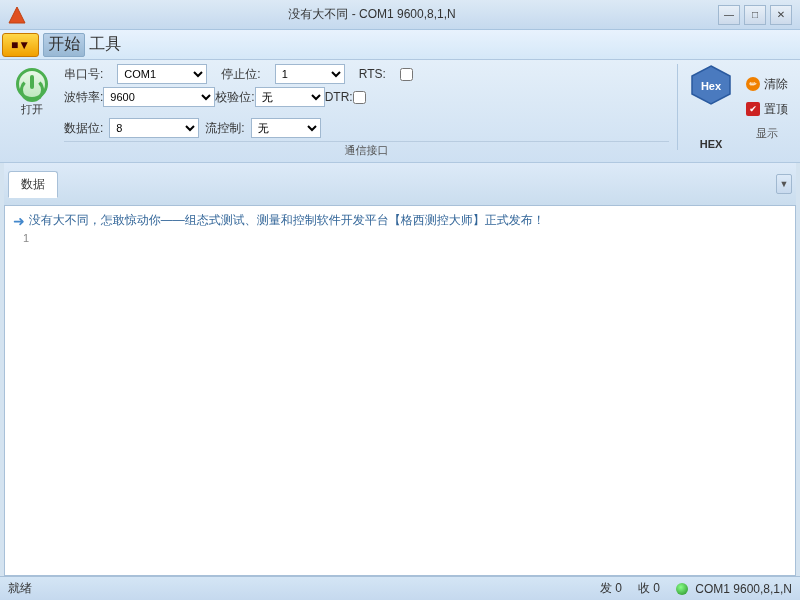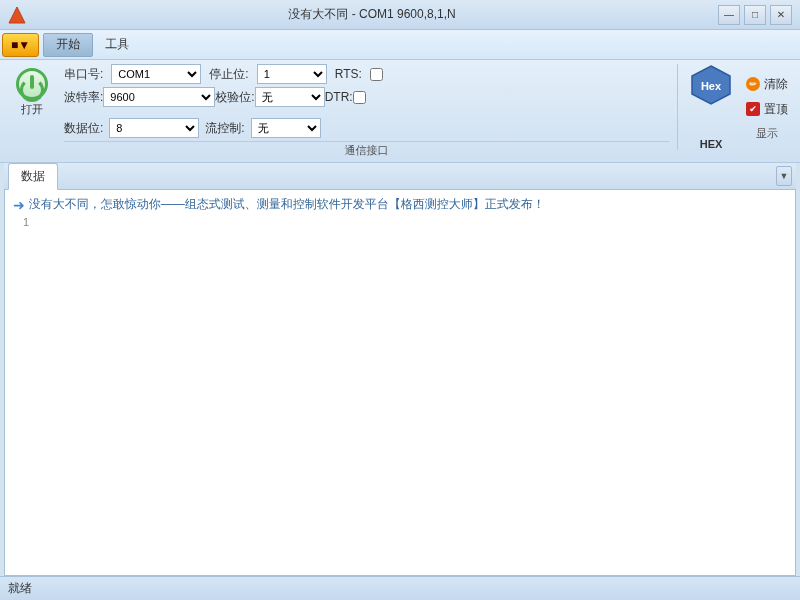--- a/index.html
+++ b/index.html
@@ -62,23 +62,23 @@
       cursor: pointer;
       font-size: 12px;
       font-weight: bold;
       color: #400;
       margin-right: 4px;
       height: 24px;
       display: flex;
       align-items: center;
     }
     .menu-item {
-      padding: 3px 12px;
-      cursor: pointer;
-      font-size: 12px;
+      padding: 3px 4px;
+      cursor: pointer;
+      font-size: 16px;
       color: #333;
       height: 24px;
       display: flex;
       align-items: center;
       border-radius: 2px;
       text-align: right;
     }
     .menu-item:hover, .menu-item.active {
       background: linear-gradient(to bottom, #c8ddf0, #aec8e0);
       border: 1px solid #88aac8;
@@ -184,21 +184,21 @@
       padding: 2px 4px;
       border-radius: 2px;
     }
 
     
     .tab-bar {
       background: linear-gradient(to bottom, #ddeaf8, #caddee);
       border-bottom: 1px solid #a8c0d8;
       display: flex;
       align-items: center;
-      padding: 0 4px;
+      padding: 8px 4px;
     }
     .tab {
       padding: 4px 12px;
       font-size: 12px;
       cursor: pointer;
       color: #333;
       border: 1px solid #a8c0d8;
       border-bottom: none;
       background: linear-gradient(to bottom, #e8f0f8, #d8e8f4);
       border-radius: 3px 3px 0 0;
@@ -345,21 +345,21 @@
   </div>
 
   <div class="toolbar">
 
     <div class="open-btn">
       <div class="open-btn-icon"></div>
       <span class="open-btn-label">打开</span>
     </div>
 
     <div style="display:flex; flex-direction:column; gap:3px; flex:1;">
-      <div style="display:flex; gap:8px; align-items:center;">
+      <div style="display:flex; gap:14px; align-items:center;">
         <span class="settings-label">串口号:</span>
         <select class="settings-select" style="width:90px;">
           <option>COM1</option><option>COM2</option><option>COM3</option>
         </select>
         <span class="settings-label">停止位:</span>
         <select class="settings-select" style="width:70px;">
           <option>1</option><option>1.5</option><option>2</option>
         </select>
         <span class="settings-label">RTS:</span>
         <input type="checkbox" class="settings-checkbox" style="">
@@ -430,15 +430,23 @@
             <span class="line-number">1</span>
           </div>
         </div>
       </div>
 
     </div>
   </div>
 
   <div class="statusbar">
     <span>就绪</span>
+    <div class="status-right">
+      <span>发 0</span>
+      <span>收 0</span>
+      <span>
+        <span class="status-led"></span>
+        <span>COM1  9600,8,1,N</span>
+      </span>
+    </div>
   </div>
 
 </div>
 
 </body></html>

